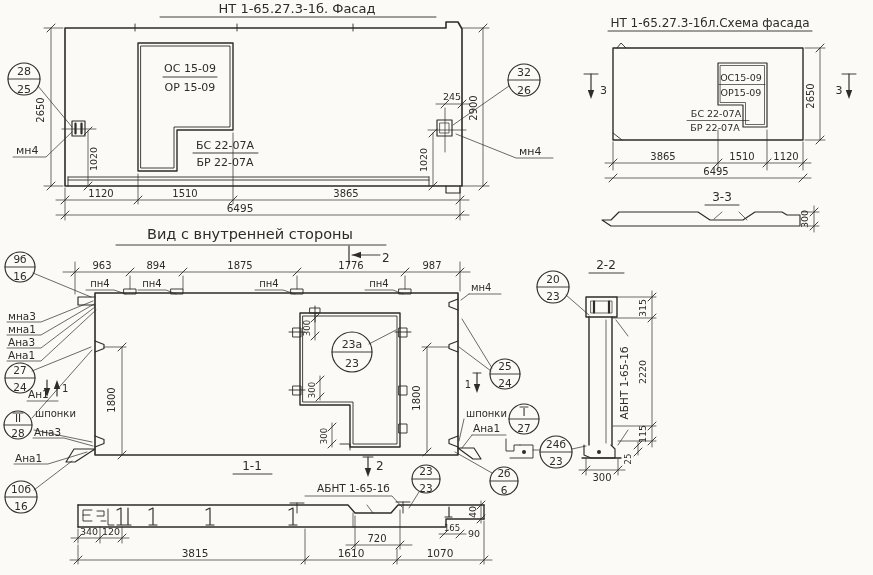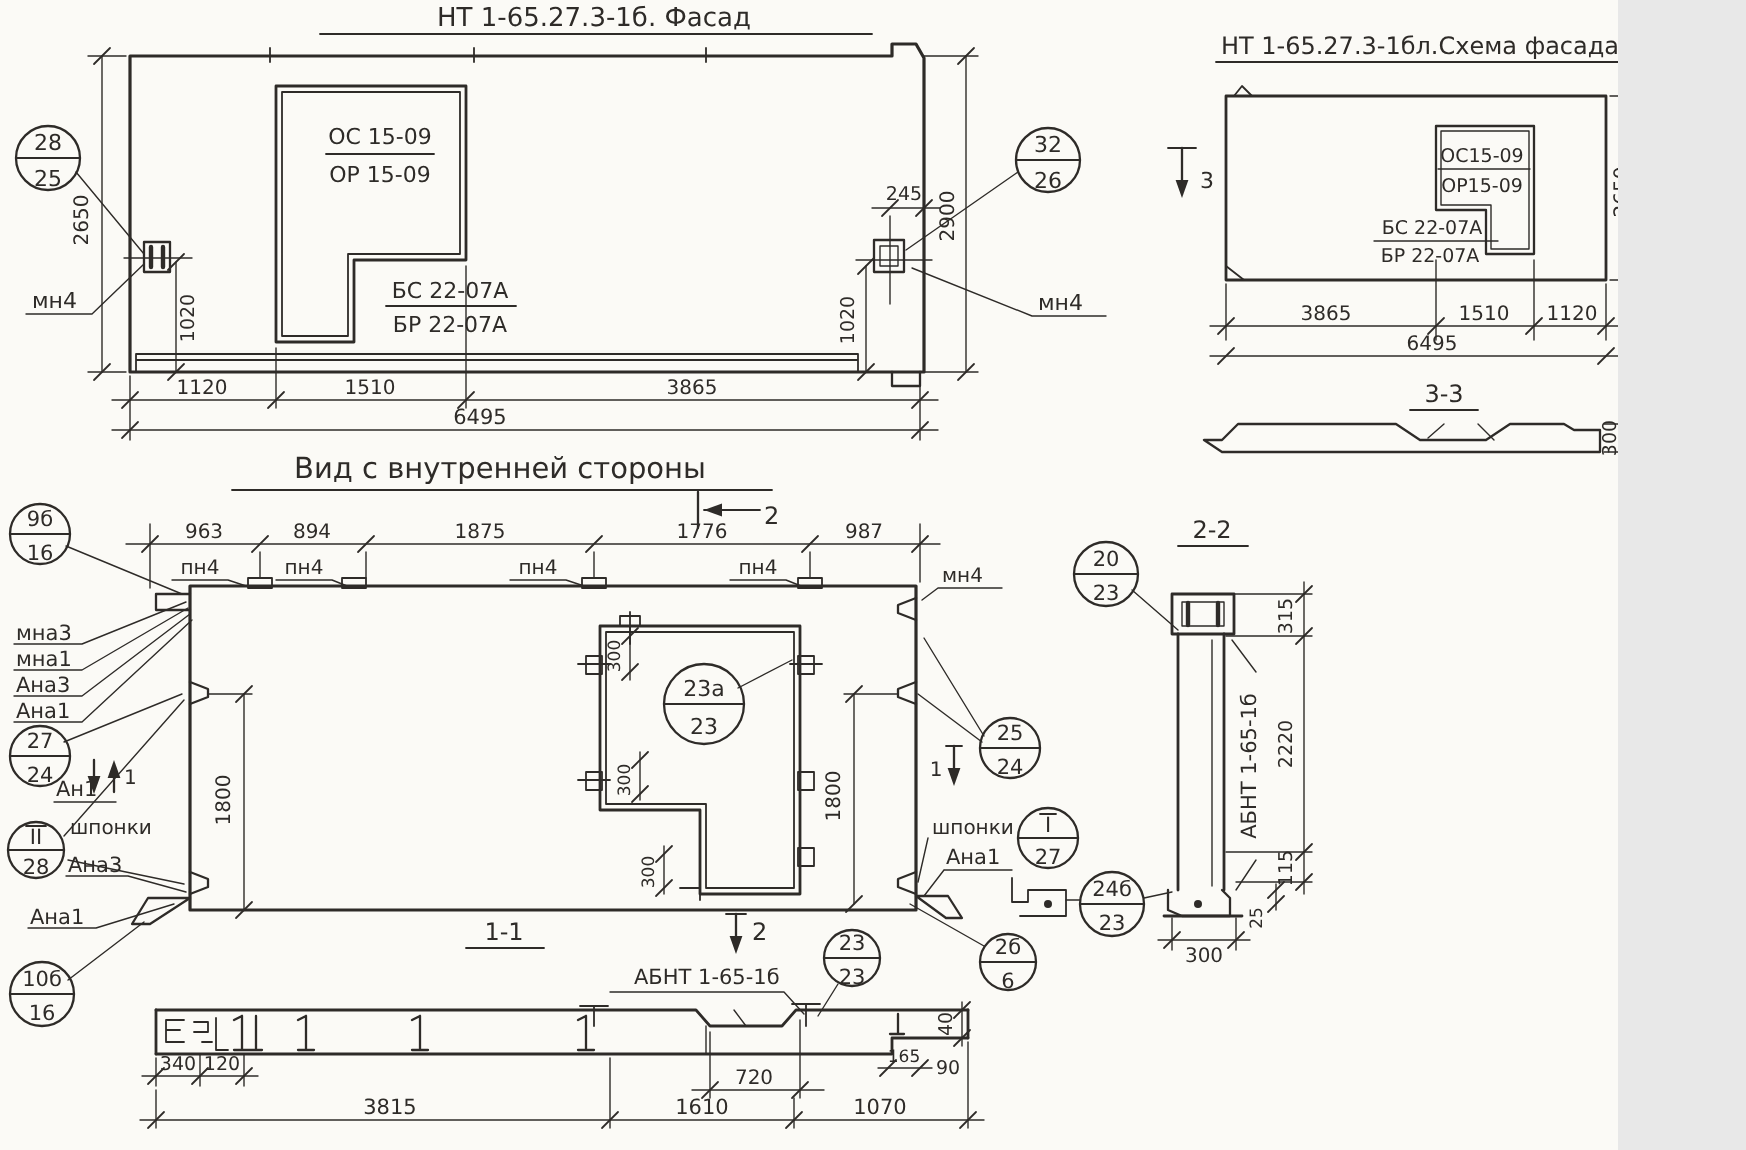--- a/index.html
+++ b/index.html
@@ -1,16 +1,16 @@
 <!DOCTYPE html>
 <html><head>
 <meta charset="utf-8">
 <style>
   html,body{margin:0;padding:0;background:#e8e8e8;}
-  .paper{position:relative;width:809px;height:575px;background:#fbfaf6;overflow:hidden;
+  .paper{position:relative;width:873px;height:575px;background:#fbfaf6;overflow:hidden;
          font-family:"DejaVu Sans","Liberation Sans",sans-serif;}
   svg{position:absolute;left:0;top:0;}
   .ln{fill:none;stroke:#2e2b28;stroke-linecap:round;stroke-linejoin:round;}
   .w16{stroke-width:1.6}.w14{stroke-width:1.4}.w12{stroke-width:1.15}
   .w09{stroke-width:0.9}.w07{stroke-width:0.7}.w22{stroke-width:2.2}
   .fill{fill:#2e2b28;stroke:none;}
   text{font-family:"DejaVu Sans","Liberation Sans",sans-serif;fill:#2e2b28;stroke:none;}
   .t8{font-size:8.5px}.t9{font-size:9.5px}.t10{font-size:10px}.t105{font-size:10.5px}
   .t11{font-size:11px}.t12{font-size:12px}.t13{font-size:13px}.t145{font-size:14.5px}
   .mid{text-anchor:middle}

